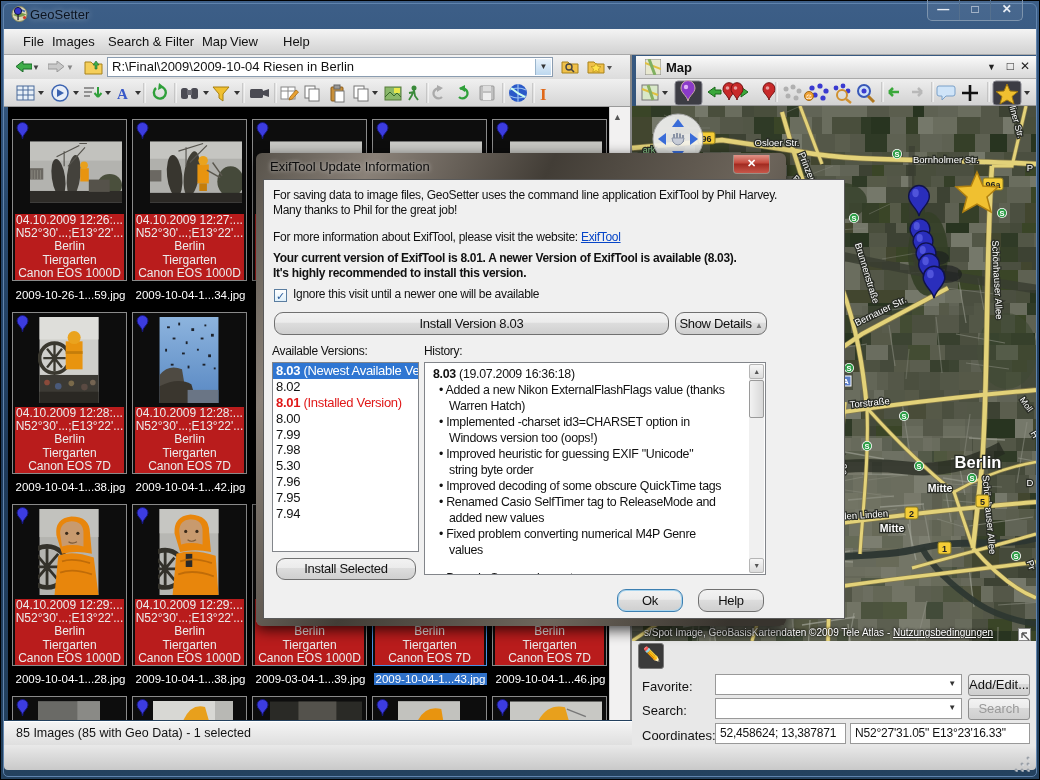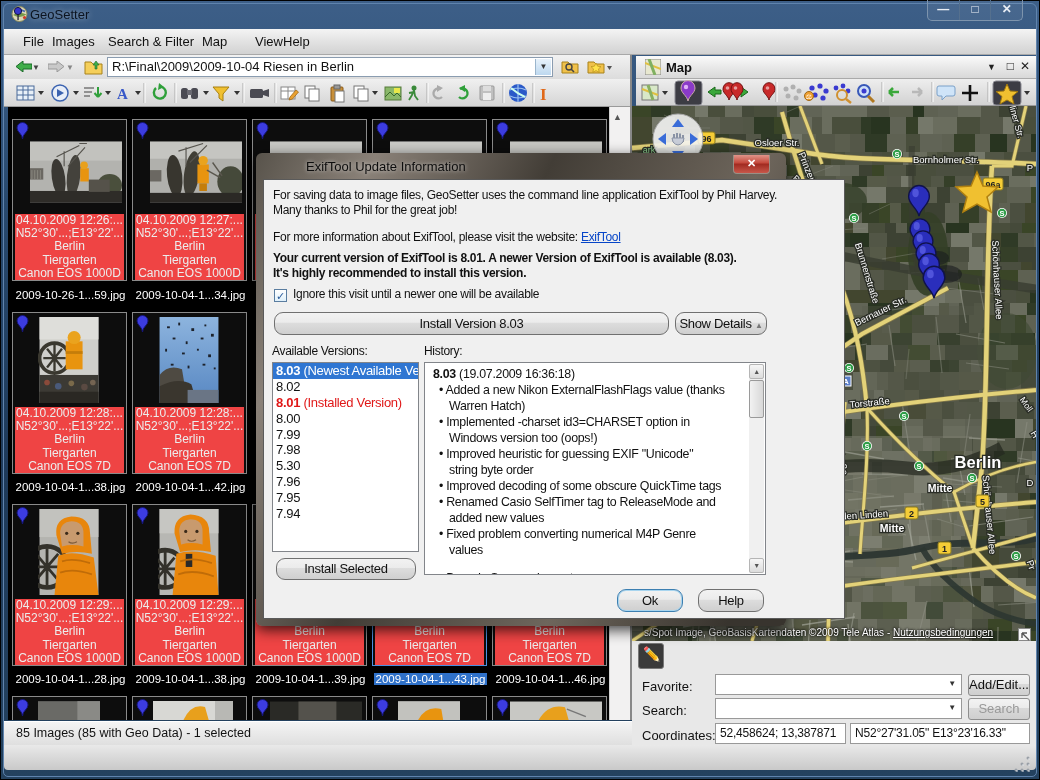--- a/index.html
+++ b/index.html
@@ -23,21 +23,21 @@
 
 #addrbar { position:absolute; left:4px; top:55px; width:628px; height:24px; background:linear-gradient(180deg,#f2f2f2,#dcdcdc); }
 #tools { position:absolute; left:4px; top:79px; width:628px; height:28px; background:linear-gradient(180deg,#f0f0f0,#d5d5d5); border-bottom:1px solid #9a9a9a; }
 .addrfield { position:absolute; left:103px; top:2px; width:446px; height:20px; background:#fff; border:1px solid #8a9cb0; font-size:13px; color:#111; line-height:18px; padding-left:4px; }
 .combo-btn { position:absolute; right:1px; top:1px; width:16px; height:16px; background:linear-gradient(180deg,#e8f2fb,#bdd8ef); border-left:1px solid #9ab5cc; font-size:8px; text-align:center; line-height:16px; color:#333; }
 
 
 #thumbs { position:absolute; left:8px; top:107px; width:601px; height:613px; background:#000; overflow:hidden; }
 #vscroll { position:absolute; left:609px; top:107px; width:21px; height:613px; background:#f2f1f1; border-left:1px solid #d0d0d0; }
 .card { position:absolute; width:115px; height:162px; background:#0d0d0d; border:1px solid #8a8a8a; }
-.card .cap { position:absolute; left:2px; right:2px; top:94px; height:66px; background:#ef4444; color:#ececec; font-size:12px; text-align:center; line-height:13.2px; }
+.card .cap { position:absolute; left:2px; right:2px; top:94px; height:66px; background:#b91c1c; color:#ececec; font-size:12px; text-align:center; line-height:13.2px; }
 .card .pin { position:absolute; left:3px; top:2px; width:13px; height:18px; }
 .card .ph { position:absolute; }
 .fname { position:absolute; width:117px; color:#fff; font-size:11.5px; text-align:center; white-space:nowrap; }
 
 
 #split { position:absolute; left:630px; top:55px; width:2px; height:665px; background:#888; }
 
 
 #maphead { position:absolute; left:636px; top:56px; width:400px; height:23px; background:linear-gradient(180deg,#fafafa,#d8d8d8); border-bottom:1px solid #aaa; }
 #maphead b { position:absolute; left:30px; top:4px; font-size:13px; color:#111; }
@@ -50,21 +50,21 @@
 #rform .lbl { position:absolute; font-size:13px; color:#111; }
 #rform .field { position:absolute; background:#fff; border:1px solid #999; height:21px; font-size:12px; letter-spacing:-0.2px; line-height:19px; padding-left:4px; color:#111; white-space:nowrap; }
 #rform .btn { position:absolute; height:22px; background:linear-gradient(180deg,#f3f3f3,#ebebeb 45%,#d9d9d9 46%,#cfcfcf); border:1px solid #8e8e8e; border-radius:3px; font-size:13px; text-align:center; line-height:20px; color:#111; }
 
 
 #status { position:absolute; left:4px; top:721px; width:628px; height:24px; background:linear-gradient(180deg,#f4f4f4,#dfdfdf); border-top:1px solid #fff; font-size:12.5px; color:#111; line-height:23px; padding-left:12px; }
 #botfill { position:absolute; left:4px; top:745px; width:1032px; height:25px; background:linear-gradient(180deg,#e9e9e9,#c9c9c9); border-radius:0 0 4px 4px; }
 
 
 #dlg { position:absolute; left:256px; top:153px; width:530px; height:473px; border-radius:6px; background:linear-gradient(115deg,#58534b,#8a8178 16%,#423d36 40%,#6e665c 68%,#38342e 92%); box-shadow:0 4px 14px rgba(0,0,0,.75); }
-#dlgtitle { position:absolute; left:14px; top:6px; font-size:13px; color:#0d0d0d; text-shadow:0 0 4px rgba(255,255,255,.7);margin-left:36px; }
+#dlgtitle { position:absolute; left:14px; top:6px; font-size:13px; color:#0d0d0d; text-shadow:0 0 4px rgba(255,255,255,.7); }
 #dlgclose { position:absolute; right:16px; top:2px; width:37px; height:19px; border:1px solid #9a8f85; border-top:none; border-radius:0 0 4px 4px; background:linear-gradient(180deg,#e0958a,#c4473a 45%,#a02a20 50%,#c8574a); color:#fff; font-size:11px; font-weight:bold; text-align:center; line-height:17px; }
 #dlgbody { position:absolute; left:7px; top:26px; width:582px; height:440px; background:#f0f0f0; border:1px solid #5a5a5a; font-size:12px; letter-spacing:-0.3px; line-height:15px; color:#111; }
 .dbtn { position:absolute; background:linear-gradient(180deg,#f2f2f2,#ebebeb 45%,#dddddd 46%,#cfcfcf); border:1px solid #707070; border-radius:9px; font-size:13px; color:#111; text-align:center; }
 #dlist { position:absolute; left:8px; top:182px; width:147px; height:190px; background:#fff; border:1px solid #82858a; font-size:13px; overflow:hidden; white-space:nowrap; }
 #dlist div { height:15.9px; line-height:15.9px; padding:0 3px; overflow:hidden; }
 #dhist { position:absolute; left:160px; top:182px; width:342px; height:213px; background:#fff; border:1px solid #82858a; font-size:12.4px; overflow:hidden; }
 .bl { margin-left:14px; line-height:16px; } .bl .w { margin-left:10px; }
 .sb { position:absolute; top:1px; bottom:1px; right:1px; width:15px; background:#f0f0f0; }
 </style>
 </head>
@@ -89,21 +89,21 @@
       <div>□</div>
       <div>✕</div>
     </div>
 </div>
 
 <div id="menubar">
   <span style="left:19px">File</span>
   <span style="left:48px">Images</span>
   <span style="left:104px">Search &amp; Filter</span>
   <span style="left:198px">Map</span>
-  <span style="left:251px">View</span>
+  <span style="left:226px">View</span>
   <span style="left:279px">Help</span>
 </div>
 
 <div id="addrbar">
   <svg style="position:absolute;left:12px;top:6px" width="16" height="11" viewBox="0 0 16 11">
       <path d="M0 5.5 L7 0 v3 h9 v5 h-9 v3 z" fill="#3fae4a" stroke="#1a6a28"></path>
     </svg>
   <span style="position:absolute;left:28px;top:8px;font-size:8px;color:#444">▼</span>
   <svg style="position:absolute;left:44px;top:6px" width="16" height="11" viewBox="0 0 16 11">
       <path d="M16 5.5 L9 0 v3 h-9 v5 h9 v3 z" fill="#c9c9c9" stroke="#9a9a9a"></path>
@@ -382,21 +382,21 @@
     <div class="cap">04.10.2009 12:29:...<br>N52°30'...;E13°22'...<br>Berlin<br>Tiergarten<br>Canon EOS 1000D</div>
   </div>
   <div class="card" style="left:364px;top:397px;border-color:#4a90e2">
     <div class="cap">04.10.2009 12:29:...<br>N52°30'...;E13°22'...<br>Berlin<br>Tiergarten<br>Canon EOS 7D</div>
   </div>
   <div class="card" style="left:484px;top:397px">
     <div class="cap">04.10.2009 12:29:...<br>N52°30'...;E13°22'...<br>Berlin<br>Tiergarten<br>Canon EOS 7D</div>
   </div>
   <div class="fname" style="left:4px;top:566px">2009-10-04-1...28.jpg</div>
   <div class="fname" style="left:124px;top:566px">2009-10-04-1...38.jpg</div>
-  <div class="fname" style="left:244px;top:566px">2009-10-04-1...39.jpg</div>
+  <div class="fname" style="left:244px;top:566px">2009-03-04-1...39.jpg</div>
   <div class="fname" style="left:364px;top:566px"><span style="background:#2f71c9;padding:0 2px">2009-10-04-1...43.jpg</span></div>
   <div class="fname" style="left:484px;top:566px">2009-10-04-1...46.jpg</div>
 
   <div class="card" style="left:4px;top:589px">
     <svg class="ph" style="left:25px;top:4px" width="62" height="20" viewBox="0 0 63 20">
         <rect width="63" height="20" fill="#6a6a66"></rect>
         <rect x="40" width="23" height="20" fill="#8a8a86"></rect>
       </svg>
     <svg class="pin" viewBox="0 0 13 18">
         <path d="M6.5 17 C6.5 12 1 10 1 6 A5.5 5.5 0 1 1 12 6 C12 10 6.5 12 6.5 17 Z" fill="#3c3ce0" stroke="#16167a"></path>

